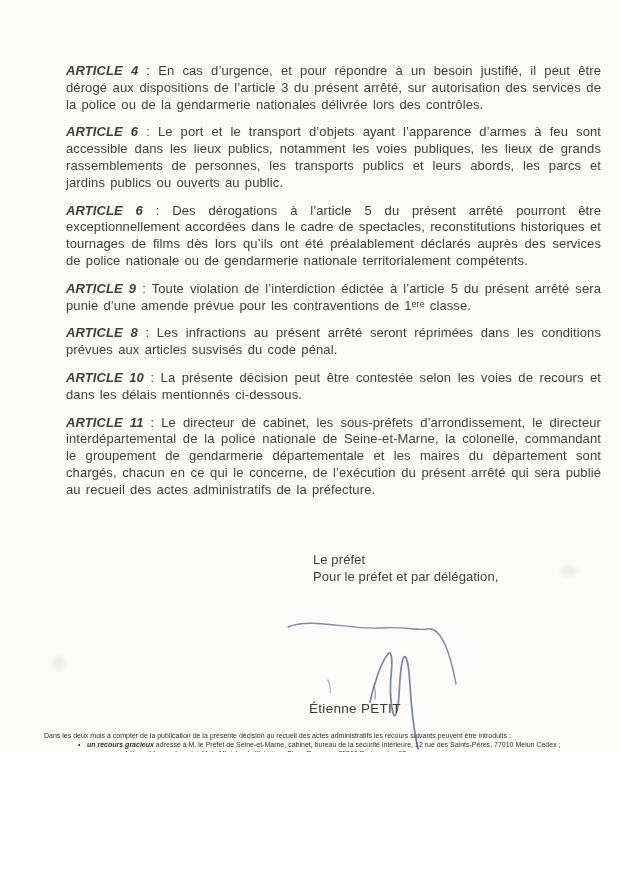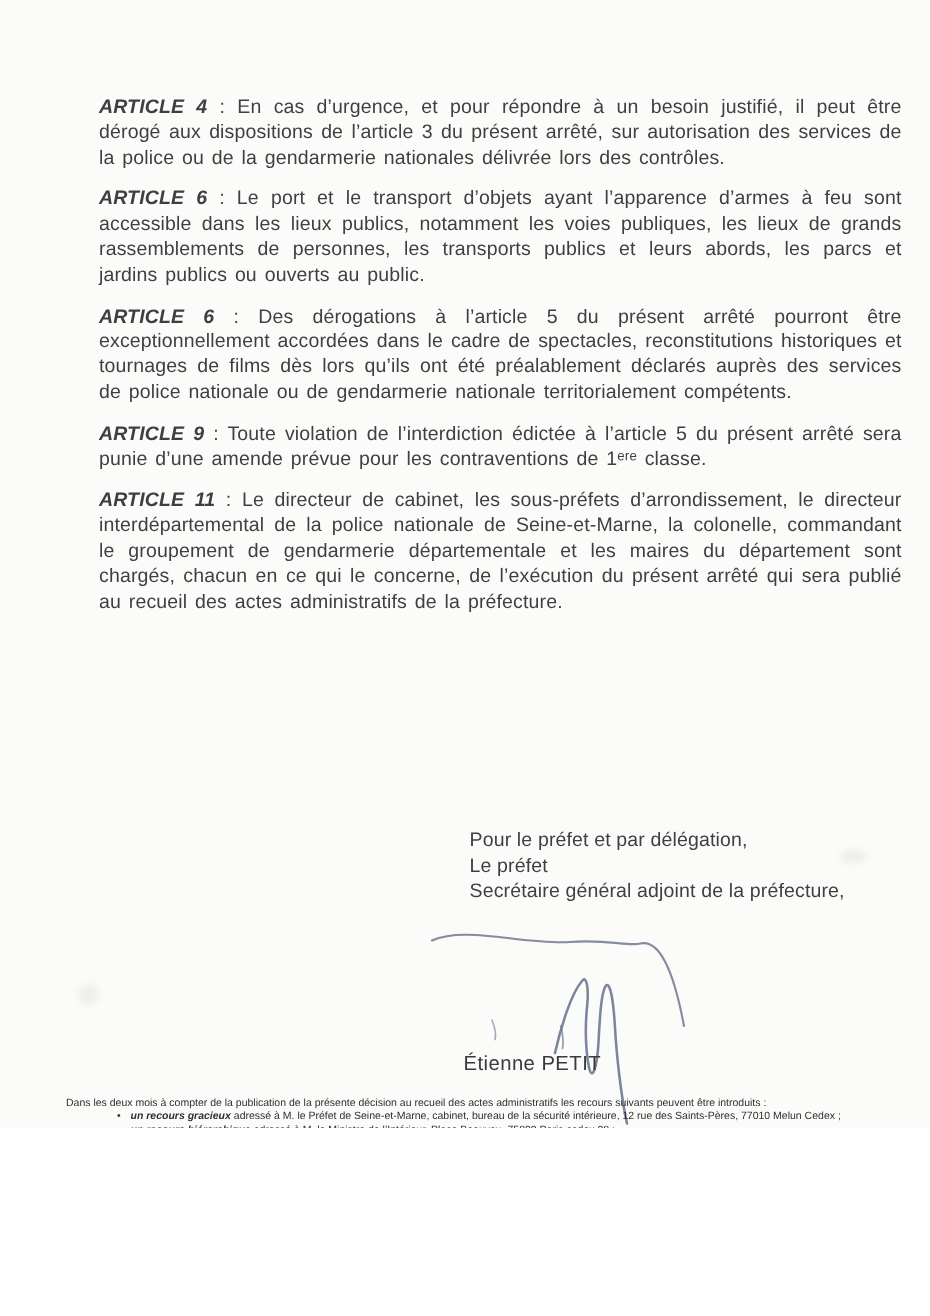--- a/index.html
+++ b/index.html
@@ -66,27 +66,28 @@
 </head>
 <body>
 
 <div class="page">
 
   <div class="content">
     <p class="article"><span class="art-label">ARTICLE 4</span><span> : En cas d’urgence, et pour répondre à un besoin justifié, il peut être dérogé aux dispositions de l’article 3 du présent arrêté, sur autorisation des services de la police ou de la gendarmerie nationales délivrée lors des contrôles.</span></p>
     <p class="article"><span class="art-label">ARTICLE 6</span><span> : Le port et le transport d’objets ayant l’apparence d’armes à feu sont accessible dans les lieux publics, notamment les voies publiques, les lieux de grands rassemblements de personnes, les transports publics et leurs abords, les parcs et jardins publics ou ouverts au public.</span></p>
     <p class="article"><span class="art-label">ARTICLE 6</span><span> : Des dérogations à l’article 5 du présent arrêté pourront être exceptionnellement accordées dans le cadre de spectacles, reconstitutions historiques et tournages de films dès lors qu’ils ont été préalablement déclarés auprès des services de police nationale ou de gendarmerie nationale territorialement compétents.</span></p>
     <p class="article"><span class="art-label">ARTICLE 9</span><span> : Toute violation de l’interdiction édictée à l’article 5 du présent arrêté sera punie d’une amende prévue pour les contraventions de 1ᵉʳᵉ classe.</span></p>
+    <p class="article"><span class="art-label">ARTICLE 8</span><span> : Les infractions au présent arrêté seront réprimées dans les conditions prévues aux articles susvisés du code pénal.</span></p>
+    <p class="article"><span class="art-label">ARTICLE 10</span><span> : La présente décision peut être contestée selon les voies de recours et dans les délais mentionnés ci-dessous.</span></p>
     <p class="article"><span class="art-label">ARTICLE 11</span><span> : Le directeur de cabinet, les sous-préfets d’arrondissement, le directeur interdépartemental de la police nationale de Seine-et-Marne, la colonelle, commandant le groupement de gendarmerie départementale et les maires du département sont chargés, chacun en ce qui le concerne, de l’exécution du présent arrêté qui sera publié au recueil des actes administratifs de la préfecture.</span></p>
   </div>
 
   <div class="sig-block">
+    <div>Le préfet</div>
     <div>Pour le préfet et par délégation,</div>
-    <div>Le préfet</div>
-    <div>Secrétaire général adjoint de la préfecture,</div>
   </div>
 
   <svg class="sig-svg" viewBox="0 0 220 160" aria-hidden="true">
 
     <path d="M 28 27 C 50 17, 90 30, 120 28 C 145 26, 158 31, 167 29 C 181 26, 190 52, 196 84" fill="none" stroke-width="1.4" stroke-linecap="round" opacity="0.85" stroke="#6e7890"></path>
 
     <path d="M 110 102 C 114 84, 121 62, 128 54 C 131 50, 132.5 58, 131.5 70 C 129.5 88, 131 105, 133 113 C 135 120, 138 112, 139 95 C 140 75, 141 61, 144 57 C 147 54.5, 149 68, 150 85 C 151 103, 154 131, 158 149" fill="none" stroke-width="1.7" stroke-linecap="round" opacity="0.9" stroke="#6e7890"></path>
 
     <path d="M 114 84 C 115.2 90, 116 95, 115 99" fill="none" stroke-width="1.2" stroke-linecap="round" opacity="0.7" stroke="#6e7890"></path>
     <path d="M 68 80 C 70 85, 71 89, 70 93" fill="none" stroke-width="1.1" stroke-linecap="round" opacity="0.6" stroke="#6e7890"></path>

